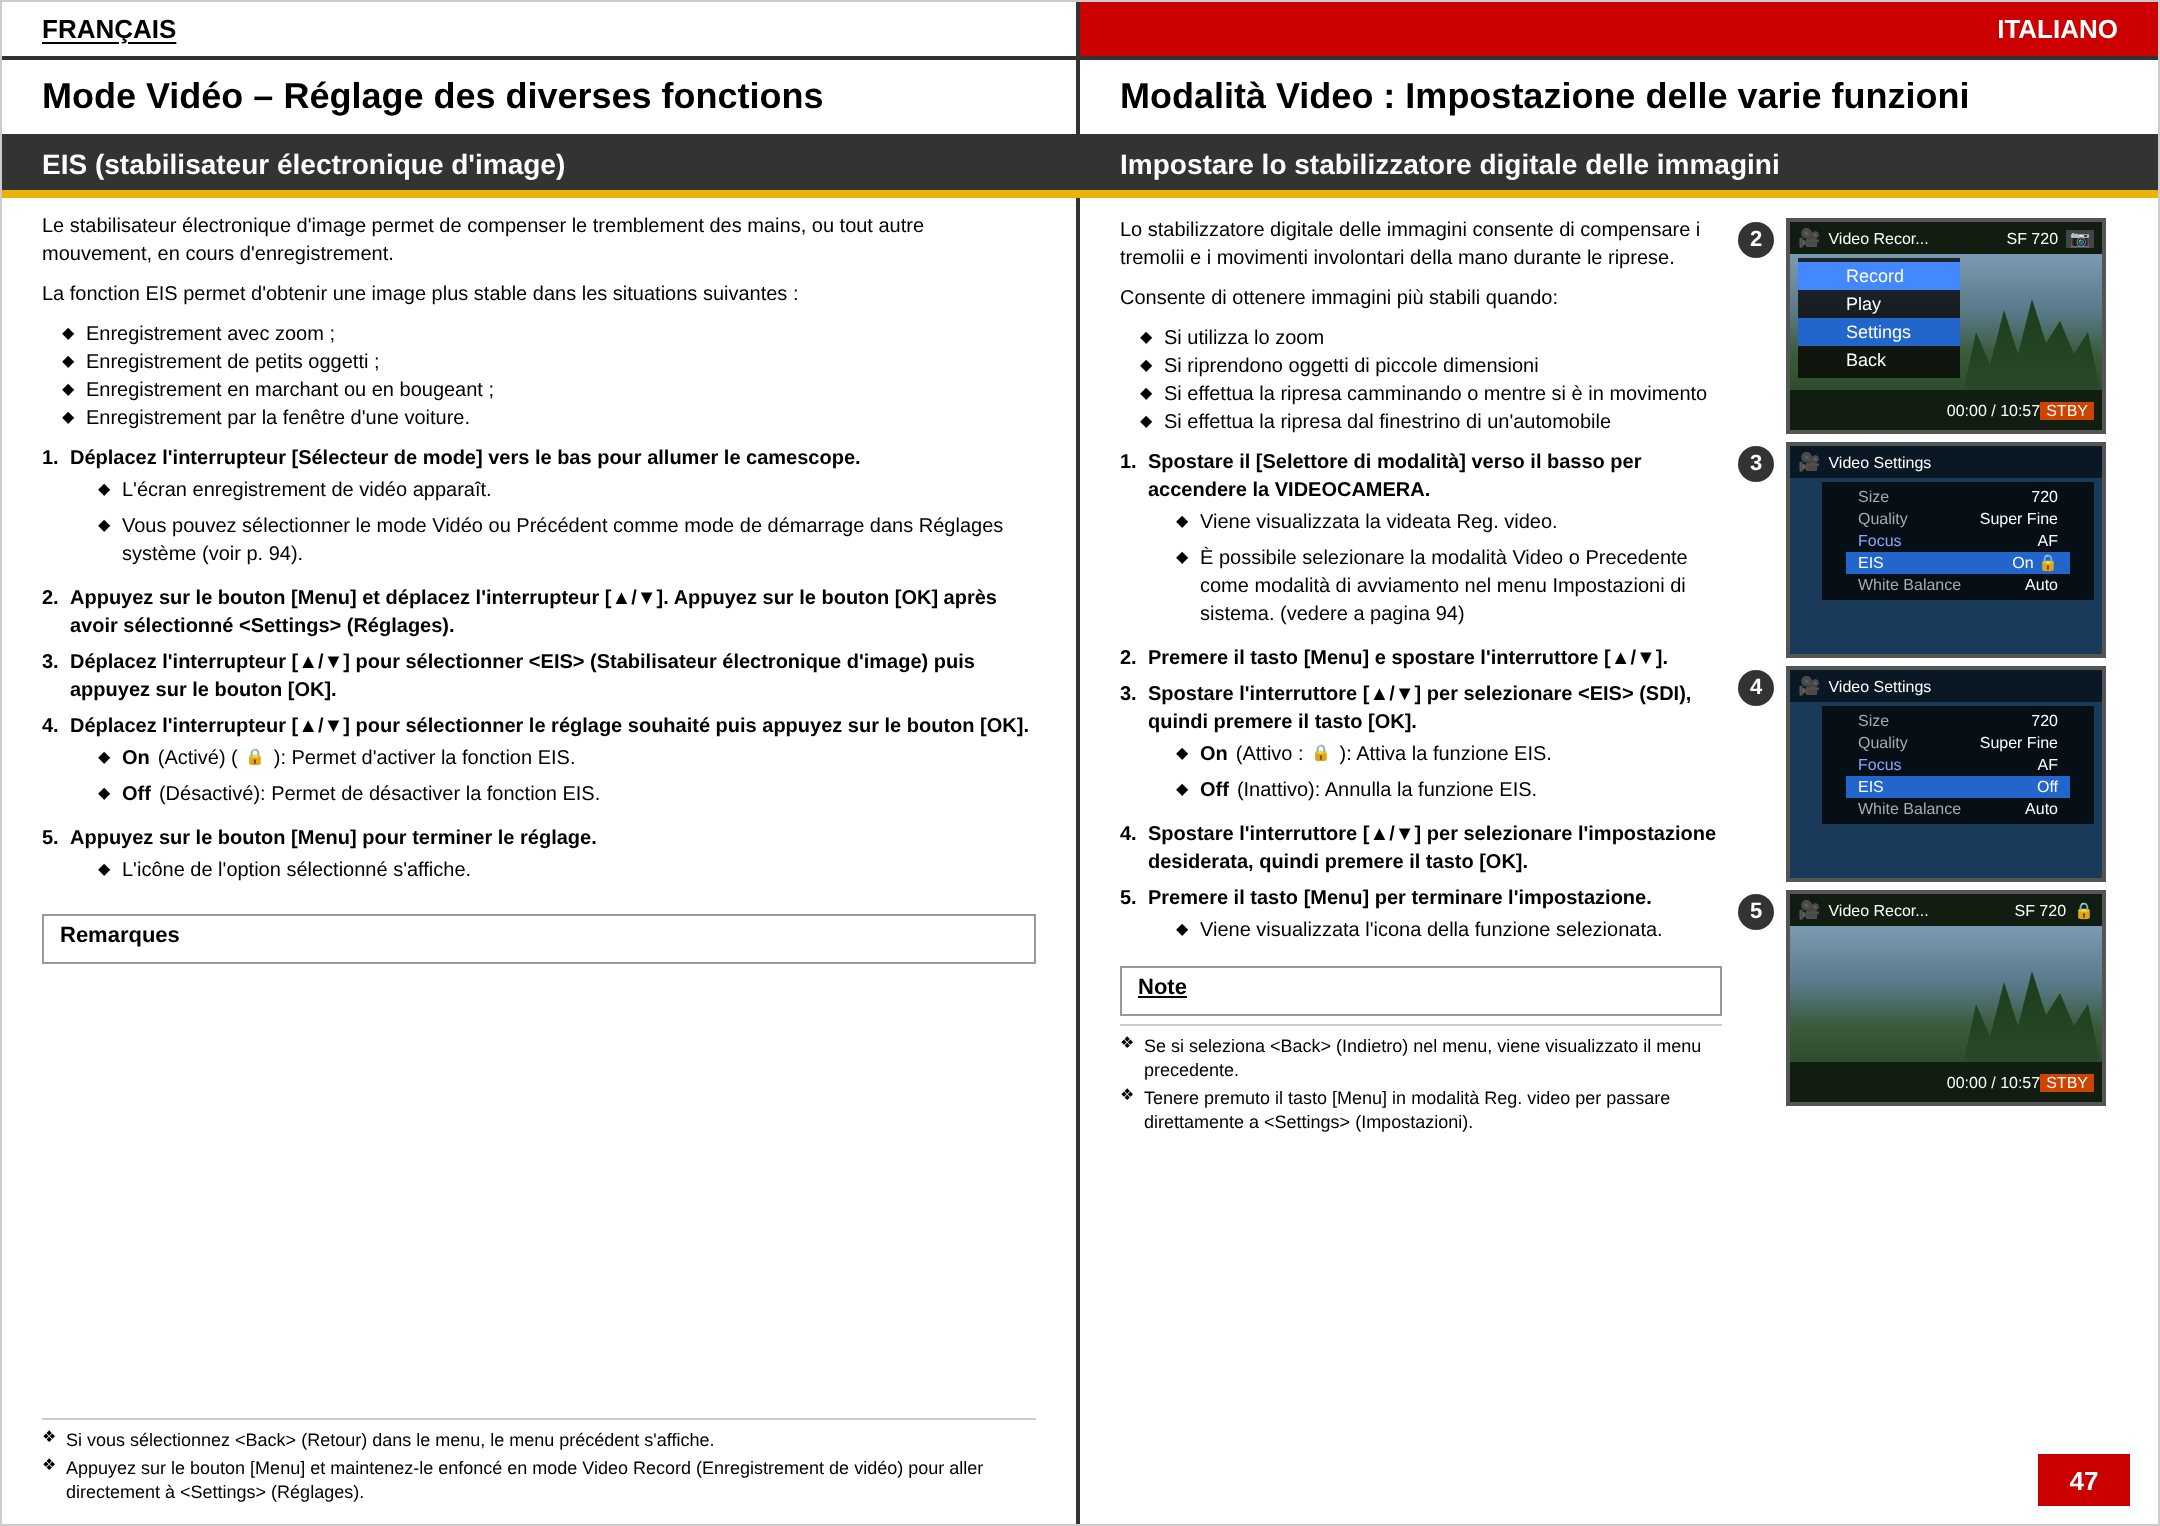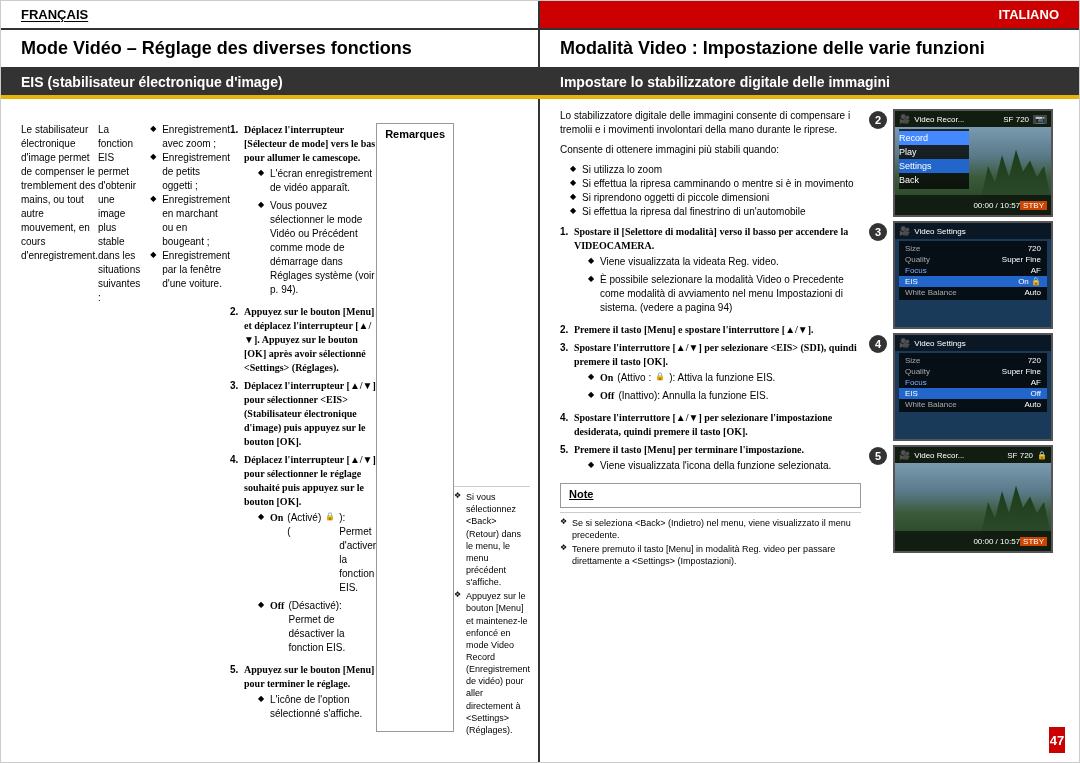--- a/index.html
+++ b/index.html
@@ -117,24 +117,25 @@
     
     .main-content {
       display: flex;
       flex: 1;
       overflow: hidden;
     }
 
     .content-left {
       width: 50%;
       border-right: 2px solid #333;
-      padding: 24px 20px;
+      padding: 8px 20px;
       overflow: hidden;
       display: flex;
-      flex-direction: row;
+      flex-direction: column;
+      justify-content: flex-end;
     }
 
     .content-right {
       width: 50%;
       padding: 10px 20px;
       overflow: hidden;
       display: flex;
       flex-direction: column;
     }
 
@@ -316,43 +317,43 @@
     .cam-menu {
       position: absolute;
       top: 18px;
       left: 4px;
       background: rgba(0,0,0,0.75);
       min-width: 70px;
       padding: 2px 0;
     }
 
     .cam-menu-item {
-      padding: 2px 0;
+      padding: 2px 24px;
       font-size: 9px;
       color: #fff;
       white-space: nowrap;
     }
 
     .cam-menu-item.selected {
       background: #4488ff;
       color: #fff;
     }
 
     .cam-menu-item.highlighted {
       background: #2266cc;
     }
 
     
     .cam-settings {
       position: absolute;
       top: 18px;
-      left: 4px;
+      left: 16px;
       right: 4px;
       background: rgba(0,0,0,0.75);
-      padding: 2px 0;
+      padding: 2px 12px;
     }
 
     .cam-setting-row {
       display: flex;
       justify-content: space-between;
       padding: 1px 6px;
       font-size: 8px;
       color: #fff;
     }
 
@@ -383,30 +384,30 @@
       margin-bottom: 3px;
     }
 
     
     .page-number {
       position: absolute;
       bottom: 10px;
       right: 15px;
       background: #cc0000;
       color: #fff;
-      width: 16px;
+      width: 46px;
       height: 26px;
       display: flex;
       align-items: center;
       justify-content: center;
       font-weight: bold;
       font-size: 13px;
     }
 
-    .bold { font-weight: bold; font-family: Liberation Serif, serif; }
+    .bold { font-weight: bold; }
 
     
     .right-main {
       display: flex;
       gap: 8px;
       flex: 1;
     }
 
     .right-text-col {
       flex: 1;
@@ -520,22 +521,22 @@
 
     <div class="content-right">
       <div class="right-main">
 
         <div class="right-text-col">
           <p class="intro-text">Lo stabilizzatore digitale delle immagini consente di compensare i tremolii e i movimenti involontari della mano durante le riprese.</p>
           <p class="intro-text">Consente di ottenere immagini più stabili quando:</p>
 
           <ul class="bullet-list">
             <li>Si utilizza lo zoom</li>
+            <li>Si riprendono oggetti di piccole dimensioni</li>
             <li>Si effettua la ripresa camminando o mentre si è in movimento</li>
-            <li>Si riprendono oggetti di piccole dimensioni</li>
             <li>Si effettua la ripresa dal finestrino di un'automobile</li>
           </ul>
 
           <ol class="steps" style="padding-left:0;">
             <li>
               <span class="step-num">1.</span>
               <span class="step-text">
                 <span class="bold">Spostare il [Selettore di modalità] verso il basso per accendere la VIDEOCAMERA.</span>
                 <ul class="step-sub-bullets">
                   <li>Viene visualizzata la videata Reg. video.</li>

